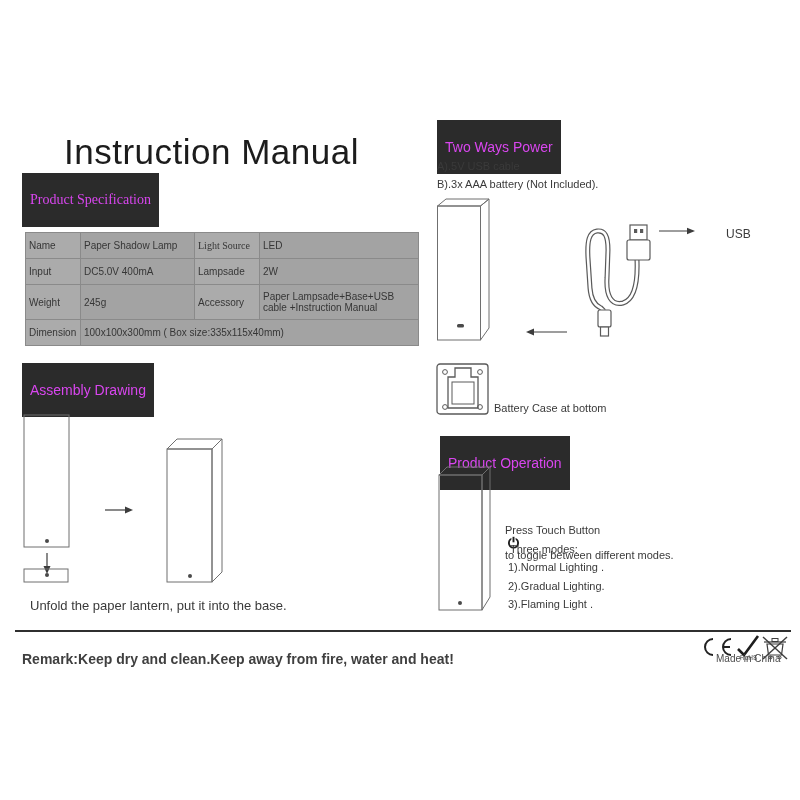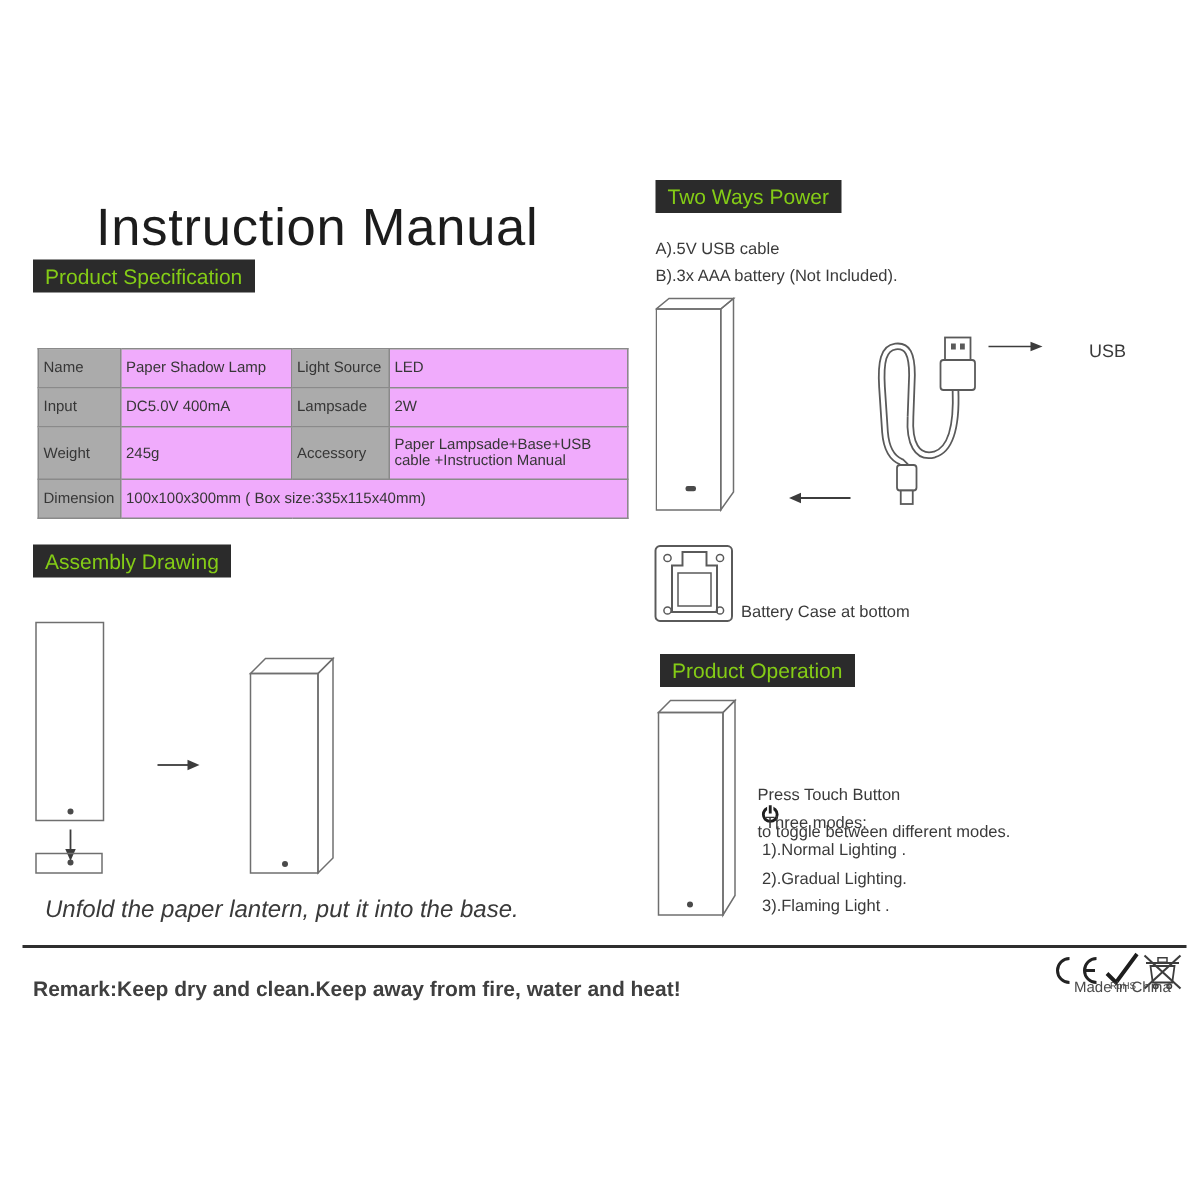--- a/index.html
+++ b/index.html
@@ -1,51 +1,51 @@
 <!DOCTYPE html>
 <html><head>
 <meta charset="utf-8">
 <style>
   html,body{margin:0;padding:0;background:#fff;}
   .page{position:relative;width:800px;height:800px;background:#fff;overflow:hidden;
         font-family:"Liberation Sans", sans-serif;color:#3a3a3a;}
   .abs{position:absolute;}
   .title{font-size:35px;color:#1c1c1c;letter-spacing:0.5px;}
-  .badge{display:inline-block;background:#2b2b2b;color:#84cc16;font-size:14px;
-         padding:4px 8px;line-height:1;}
+  .badge{display:inline-block;background:#2b2b2b;color:#d946ef;font-size:14px;
+         padding:20px 8px;line-height:1;}
   .body-text{font-size:11px;color:#3a3a3a;}
-  .caption{font-size:16px;color:#3a3a3a;font-style:italic;}
+  .caption{font-size:13px;color:#3a3a3a;}
   .remark{font-size:14px;color:#3f3f3f;font-weight:bold;}
   .made{font-size:10px;color:#4a4a4a;}
   table.spec{border-collapse:collapse;font-size:10px;color:#363636;}
   table.spec td{border:1px solid #8a8a8a;padding:2px 3px;vertical-align:middle;}
   td.lbl{background:#ababab;}
-  td.val{background:#f0abfc;}
+  td.val{background:#a3a3a3;}
   .divider{position:absolute;background:#2f2f2f;}
   svg{display:block;}
   .fig-stroke{fill:none;stroke:#6f6f6f;stroke-width:1;}
   .pwr-icon{vertical-align:-2px;margin:0 2px;}
 </style>
 </head>
 <body>
 
 <div class="page">
 
   <div class="abs title" style="left:64px;top:120px;margin-top:12px;">Instruction Manual</div>
 
-  <div class="abs" style="left:22px;top:173px;">
+  <div class="abs" style="left:22px;top:173px;font-family:Liberation Serif, serif;">
     <span class="badge">Product Specification</span>
   </div>
 
   <table class="spec abs" style="left:25px;top:232px;">
     <tbody>
         <tr>
       <td class="lbl" style="width:48px;height:21px;">Name</td>
       <td class="val" style="width:107px;">Paper Shadow Lamp</td>
-      <td class="lbl" style="width:58px;">Light Source</td>
+      <td class="lbl" style="width:58px;font-family:Liberation Serif, serif;">Light Source</td>
       <td class="val" style="width:152px;">LED</td>
     </tr>
     <tr>
       <td class="lbl" style="height:21px;">Input</td>
       <td class="val">DC5.0V 400mA</td>
       <td class="lbl">Lampsade</td>
       <td class="val">2W</td>
     </tr>
     <tr>
       <td class="lbl" style="height:30px;">Weight</td>

